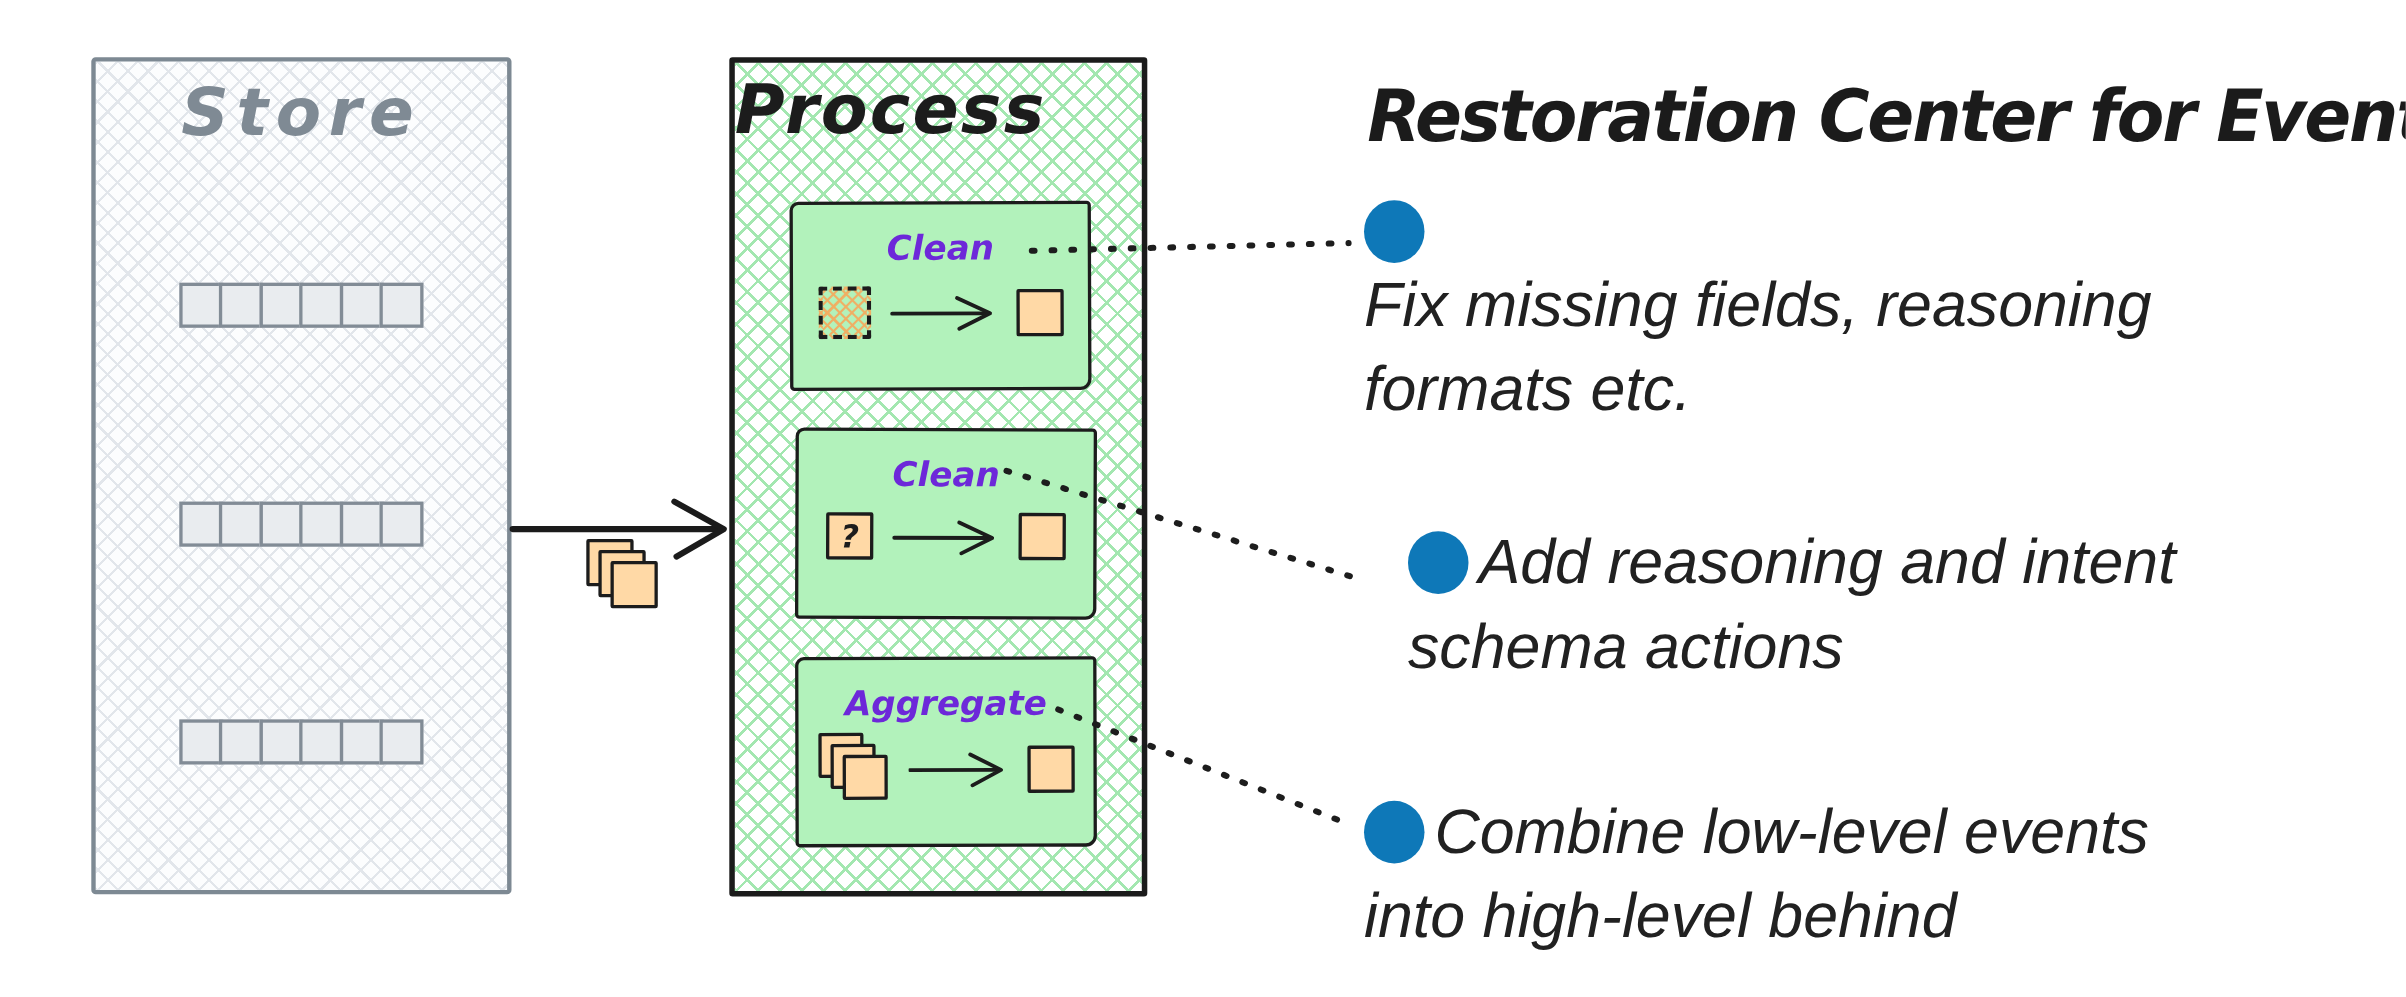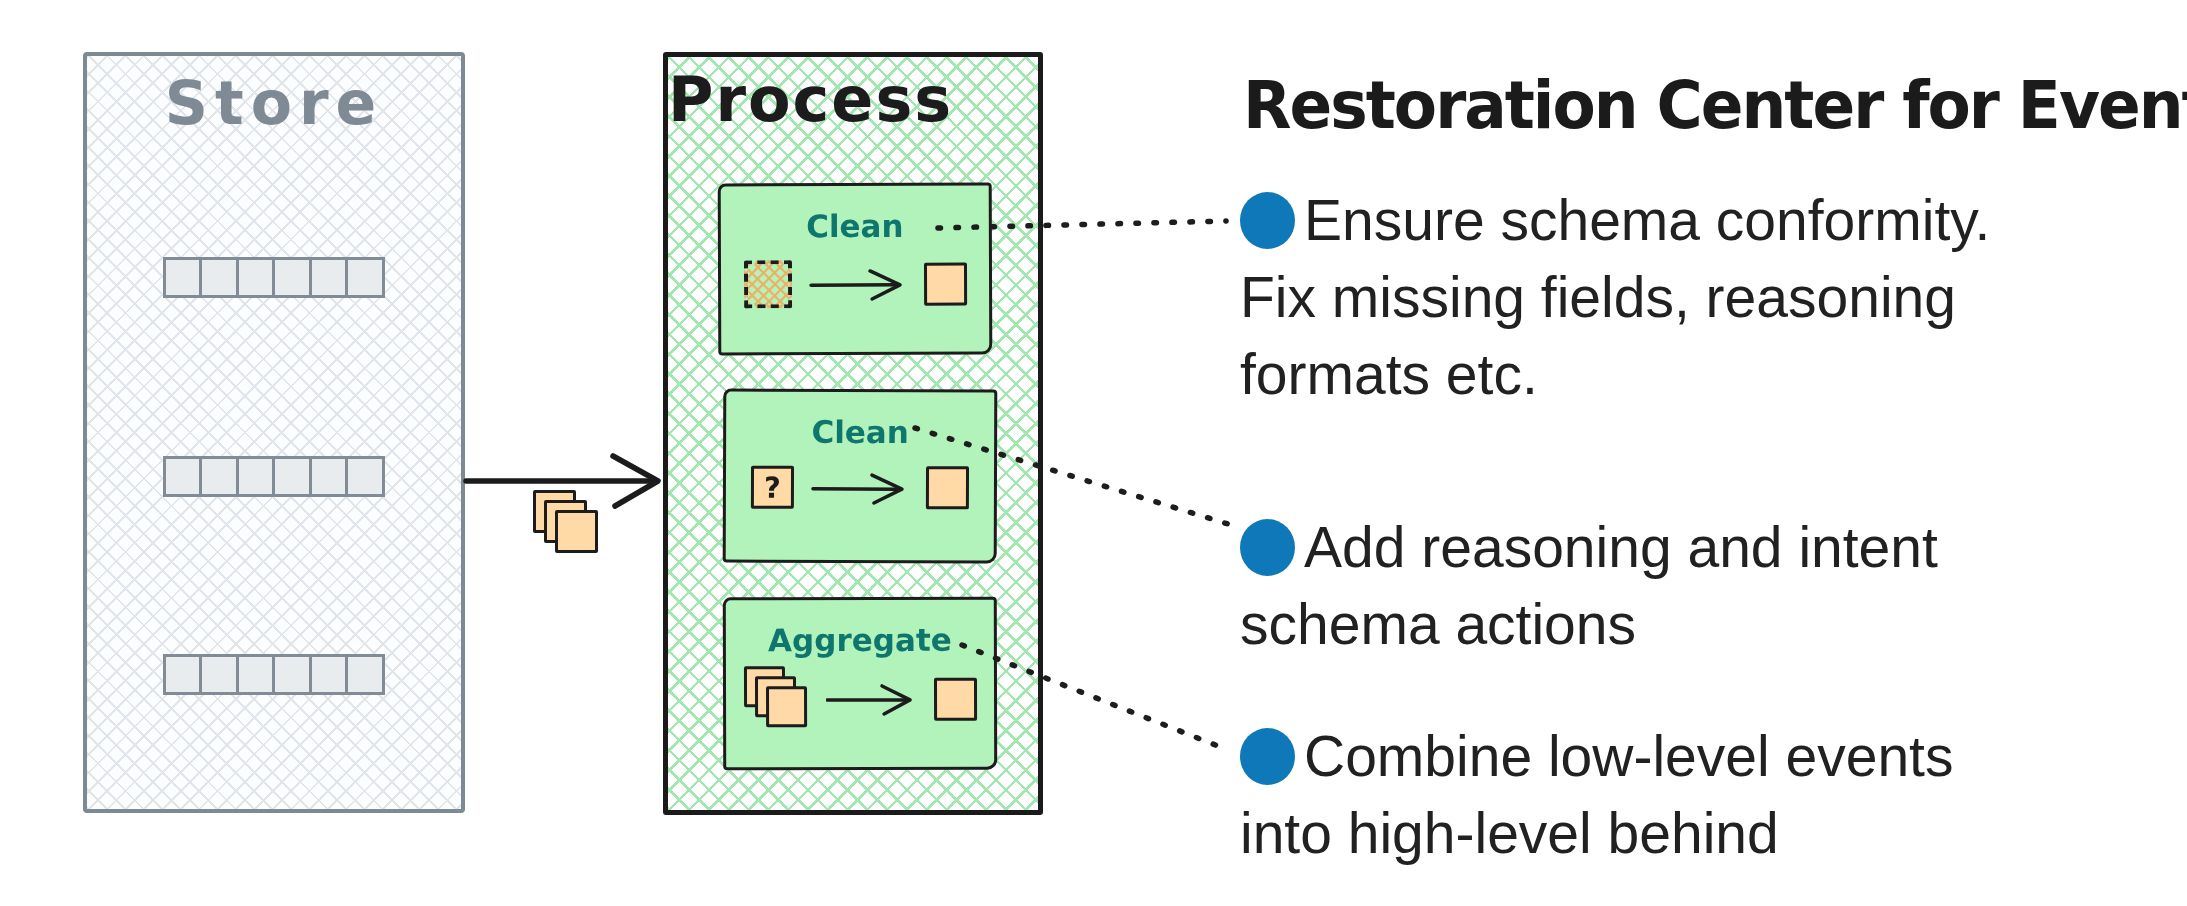--- a/index.html
+++ b/index.html
@@ -1,18 +1,18 @@
 <!DOCTYPE html>
 <html><head>
 <meta charset="utf-8">
 <style>
   * { margin:0; padding:0; box-sizing:border-box; }
   html,body { width:2187px; height:906px; background:#ffffff; overflow:hidden;
               font-family:"Liberation Sans", sans-serif; }
-  .canvas { position:relative; width:1984px; height:906px; background:#fff; }
+  .canvas { position:relative; width:1984px; height:906px; background:#fff;font-style:italic; }
 
   
   .store-box {
     position:absolute; left:83px; top:52px; width:382px; height:761px;
     border:4px solid #7d8993; border-radius:4px;
     background-color:#fcfdfe;
     background-image:
       repeating-linear-gradient(45deg,  #e2e6eb 0, #e2e6eb 2px, transparent 2px, transparent 13px),
       repeating-linear-gradient(135deg, #e2e6eb 0, #e2e6eb 2px, transparent 2px, transparent 13px);
   }
@@ -46,21 +46,21 @@
     position:absolute; width:274px; background:#b2f2bb;
     border:3.5px solid #1c1c1c;
     border-radius:8px 4px 10px 4px;
   }
   .step-clean     { left:50px; top:126px; height:172px; transform:rotate(-0.2deg); }
   .step-enrich    { left:55px; top:332px; height:174px; transform:rotate(0.2deg); }
   .step-aggregate { left:55px; top:540px; height:173px; transform:rotate(-0.15deg); }
   .step-label {
     margin-top:22px; text-align:center;
     font-family:"DejaVu Sans", sans-serif;
-    font-size:31px; font-weight:600; color:#0f766e;
+    font-size:31px; font-weight:600; color:#6d28d9;
   }
   .icon-row { display:flex; align-items:center; justify-content:center; gap:16px; margin-top:16px; }
   .step-aggregate .icon-row { margin-top:8px; }
 
   .orange-square {
     width:43px; height:43px; background:#ffd9a6; border:3.5px solid #1c1c1c; border-radius:2px;
   }
   .hatched-square {
     width:48px; height:48px; border:4px dashed #1c1c1c; border-radius:2px;
     background-image:
@@ -89,21 +89,21 @@
     position:absolute; left:1243px; top:68px;
     font-family:"DejaVu Sans", sans-serif;
     font-size:63px; font-weight:800; letter-spacing:-2px; color:#1b1b1b;
     transform:scaleY(1.04); transform-origin:left top; white-space:nowrap;
   }
   .bullet-item {
     position:absolute; left:1240px; width:860px;
     font-size:57px; line-height:77px; color:#212121; font-weight:400;
   }
   .bullet-b1 { top:182px; }
-  .bullet-b2 { top:509px; }
+  .bullet-b2 { top:473px;margin-left:40px; }
   .bullet-b3 { top:718px; }
   .bullet-first { display:flex; align-items:center; }
   .bullet-dot {
     width:55px; height:57px; border-radius:50%; background:#0e78b8;
     flex:0 0 55px; margin-right:9px;
   }
   .svg-overlay { position:absolute; left:0; top:0; z-index:10; pointer-events:none; }
 </style>
 </head>
 <body>
@@ -186,21 +186,20 @@
         <div class="orange-square"></div>
       </div>
     </div>
   </div>
 
   <div class="panel-title">Restoration Center for Events</div>
 
   <div class="bullet-item bullet-b1">
     <div class="bullet-first">
       <span class="bullet-dot"></span>
-      <span>Ensure schema conformity.</span>
     </div>
     <div>Fix missing fields, reasoning</div>
     <div>formats etc.</div>
   </div>
 
   <div class="bullet-item bullet-b2">
     <div class="bullet-first">
       <span class="bullet-dot"></span>
       <span>Add reasoning and intent</span>
     </div>

